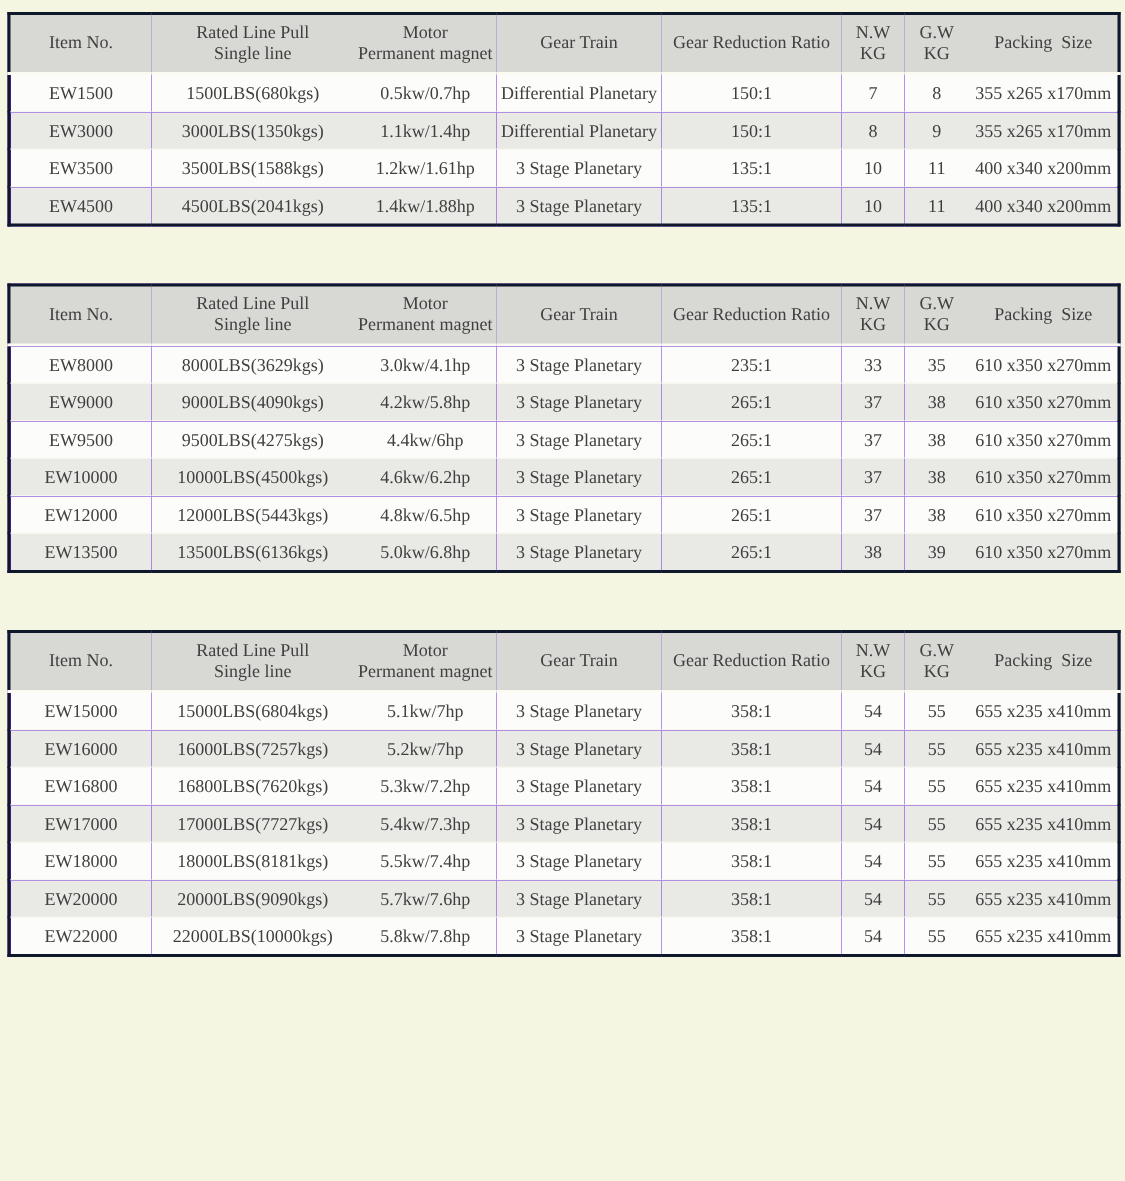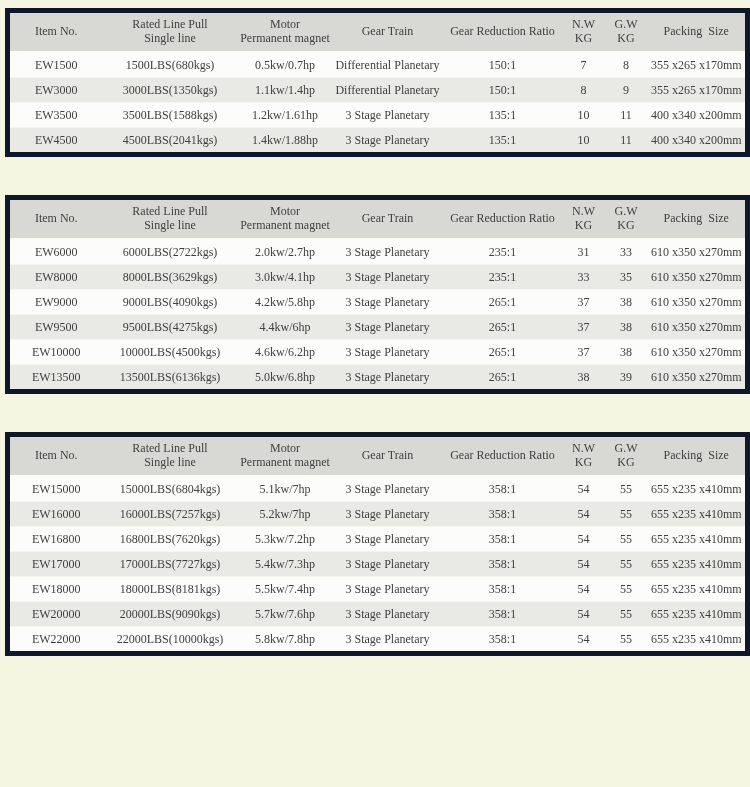--- a/index.html
+++ b/index.html
@@ -14,21 +14,21 @@
     min-height: 787px;
     box-sizing: border-box;
     padding: 8px 5px 5px 5px;
     background: #f4f6e1;
   }
   table.spec-table {
     width: 740px;
     border-collapse: collapse;
     table-layout: fixed;
     background: #6d28d9;
-    border: 5px solid #0f172a;
+    border: 2px solid #0f172a;
     margin-bottom: 38px;
   }
   table.spec-table:last-child { margin-bottom: 0; }
   table.spec-table thead th {
     background: #d8d8d4;
     font-weight: normal;
     font-size: 12px;
     line-height: 1.15;
     height: 34px;
     padding: 2px 1px;
@@ -147,30 +147,20 @@
           <th>Gear Reduction Ratio</th>
           <th>N.W
 KG</th>
           <th>G.W
 KG</th>
           <th>Packing  Size</th>
         </tr>
       </thead>
       <tbody>
         <tr>
-          <td>EW6000</td>
-          <td>6000LBS(2722kgs)</td>
-          <td>2.0kw/2.7hp</td>
-          <td>3 Stage Planetary</td>
-          <td>235:1</td>
-          <td>31</td>
-          <td>33</td>
-          <td>610 x350 x270mm</td>
-        </tr>
-        <tr>
           <td>EW8000</td>
           <td>8000LBS(3629kgs)</td>
           <td>3.0kw/4.1hp</td>
           <td>3 Stage Planetary</td>
           <td>235:1</td>
           <td>33</td>
           <td>35</td>
           <td>610 x350 x270mm</td>
         </tr>
         <tr>
@@ -190,20 +180,30 @@
           <td>3 Stage Planetary</td>
           <td>265:1</td>
           <td>37</td>
           <td>38</td>
           <td>610 x350 x270mm</td>
         </tr>
         <tr>
           <td>EW10000</td>
           <td>10000LBS(4500kgs)</td>
           <td>4.6kw/6.2hp</td>
+          <td>3 Stage Planetary</td>
+          <td>265:1</td>
+          <td>37</td>
+          <td>38</td>
+          <td>610 x350 x270mm</td>
+        </tr>
+        <tr>
+          <td>EW12000</td>
+          <td>12000LBS(5443kgs)</td>
+          <td>4.8kw/6.5hp</td>
           <td>3 Stage Planetary</td>
           <td>265:1</td>
           <td>37</td>
           <td>38</td>
           <td>610 x350 x270mm</td>
         </tr>
         <tr>
           <td>EW13500</td>
           <td>13500LBS(6136kgs)</td>
           <td>5.0kw/6.8hp</td>

